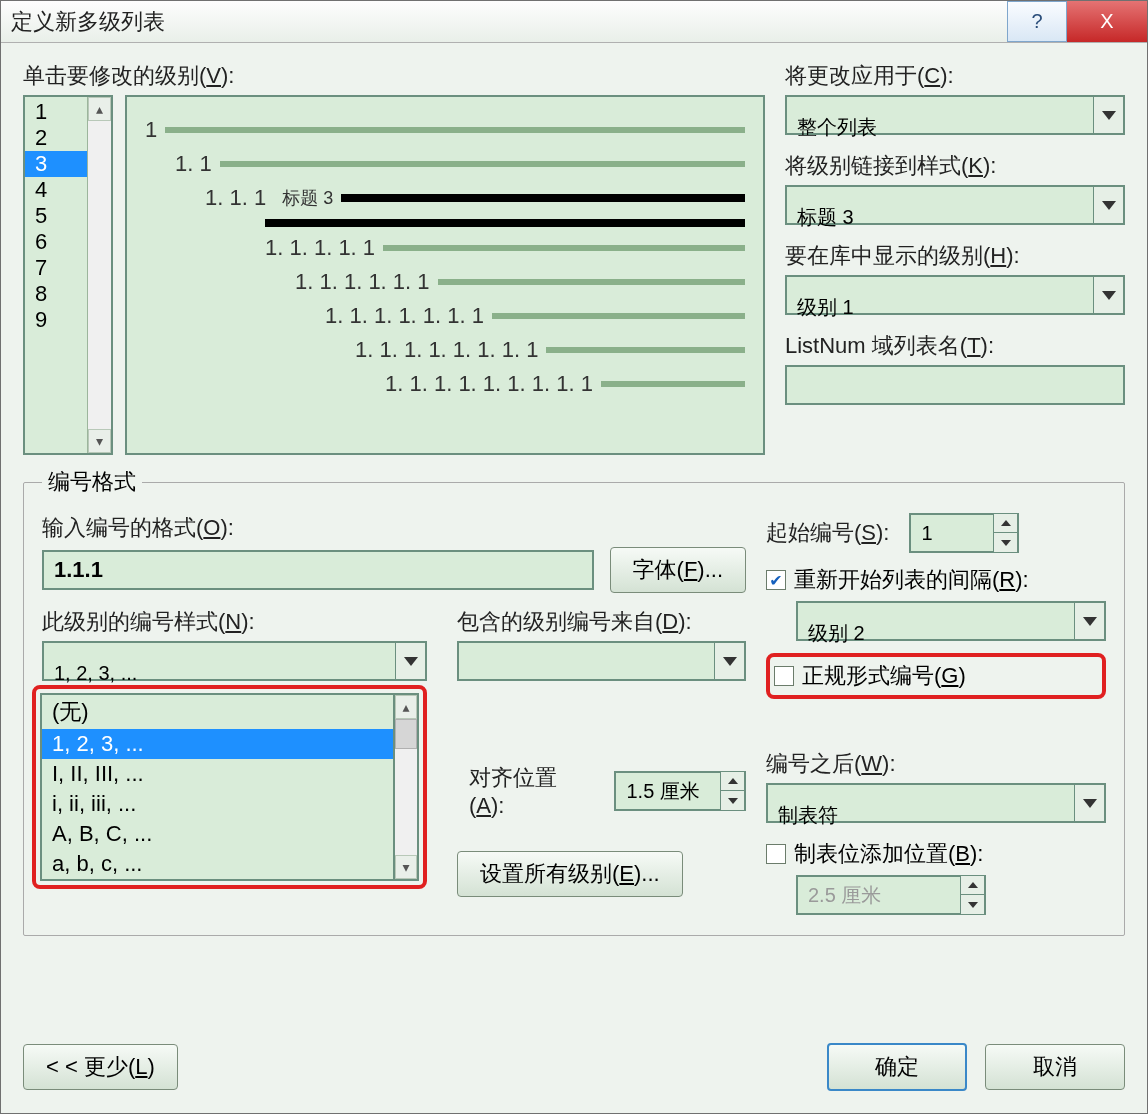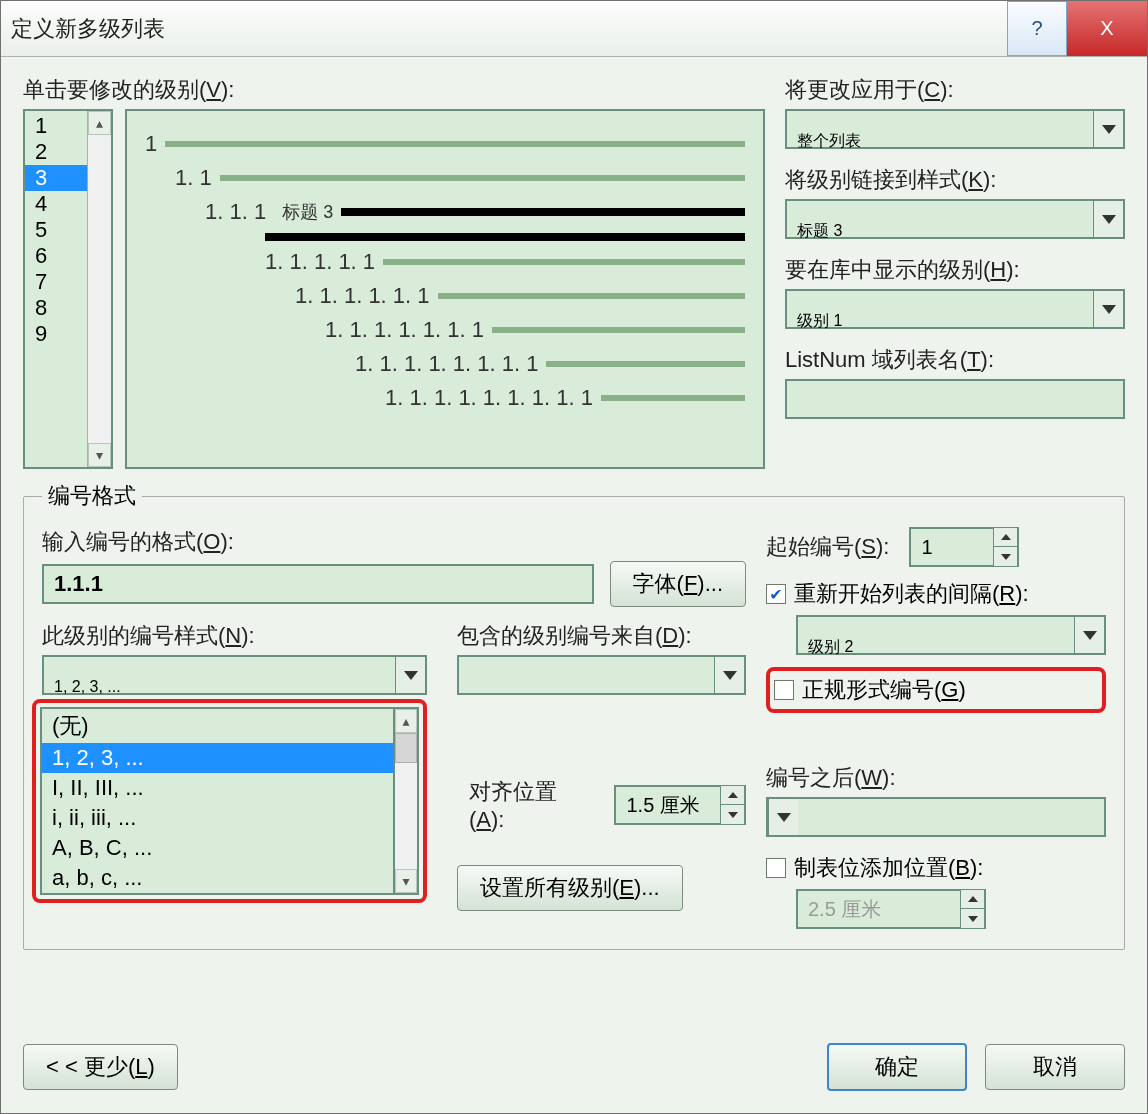--- a/index.html
+++ b/index.html
@@ -1,18 +1,18 @@
 <!DOCTYPE html>
 <html><head>
 <meta charset="utf-8">
 <style>
   * { box-sizing: border-box; font-family: "Microsoft YaHei", Arial, sans-serif; }
   body { margin:0; background:#e8eee8; }
   .window { width:1148px; height:1114px; background:#eef3ee; border:1px solid #707070; display:flex; flex-direction:column; }
-  .titlebar { height:56px; background:linear-gradient(#fdfdfd,#e9efe9); display:flex; align-items:center; padding:0 10px; border-bottom:1px solid #b0b0b0; position:relative; }
+  .titlebar { height:42px; background:linear-gradient(#fdfdfd,#e9efe9); display:flex; align-items:center; padding:0 10px; border-bottom:1px solid #b0b0b0; position:relative; }
   .titlebar .title { font-size:22px; color:#222; }
   .titlebar .right { position:absolute; right:0; top:0; display:flex; height:100%; }
   .tb-btn { width:60px; display:flex; align-items:center; justify-content:center; font-size:20px; }
   .tb-help { background:linear-gradient(#fafcff,#d9e7f5); color:#2a4d7a; border:1px solid #7fa6cc; }
   .tb-close { background:linear-gradient(#e57373,#c62828); color:#fff; width:80px; }
   .content { flex:1; padding:18px 22px 12px 22px; display:flex; flex-direction:column; }
   .row { display:flex; }
   .label { font-size:22px; color:#222; margin-bottom:4px; }
   .underline { text-decoration:underline; }
   .left-col { flex:1; }
@@ -27,21 +27,21 @@
   .sc-btn { height:24px; display:flex; align-items:center; justify-content:center; font-size:14px; color:#555; background:#e9efe9; border:1px solid #b8c8b8; }
 
   .preview { flex:1; height:360px; border:2px solid #6b8f7f; background:#d9ecd9; padding:20px 18px; font-size:22px; color:#333; }
   .pv-row { display:flex; align-items:center; margin-bottom:8px; }
   .pv-num { white-space:pre; margin-right:8px; }
   .pv-bar { flex:1; height:6px; background:#8ab08a; }
   .pv-bar.dark { background:#000; height:8px; }
   .pv-label { font-size:18px; margin:0 8px; }
 
   .combo { display:flex; border:2px solid #6b8f7f; background:#d9ecd9; height:40px; align-items:center; position:relative; }
-  .combo span { padding:0 10px; font-size:16px; flex:1;margin-top:24px; }
+  .combo span { padding:0 10px; font-size:20px; flex:1;margin-top:24px; }
   .combo .arrow { width:30px; height:100%; display:flex; align-items:center; justify-content:center; border-left:1px solid #6b8f7f; background:#e6efe6; }
   .combo .arrow::after { content:""; border-left:7px solid transparent; border-right:7px solid transparent; border-top:9px solid #333; }
   .input-text { border:2px solid #6b8f7f; background:#d9ecd9; height:40px; font-size:22px; padding:0 10px; display:flex; align-items:center; }
 
   fieldset { border:1px solid #aaa; border-radius:2px; margin:12px 0 0 0; padding:16px 18px 20px 18px; }
   fieldset > legend { font-size:22px; padding:0 6px; }
 
   .btn { display:inline-flex; align-items:center; justify-content:center; border:1px solid #7a8c7a; background:linear-gradient(#f6faf6,#d4e2d4); border-radius:4px; font-size:22px; padding:7px 22px; }
   .btn.primary { border:2px solid #3a88c8; }
 
@@ -272,20 +272,21 @@
 
           <div class="red-box" style="margin-top:12px">
             <div class="chk">
               <div class="box"></div>
               <span><span>正规形式编号(</span><span class="underline">G</span><span>)</span></span>
             </div>
           </div>
 
           <div class="label" style="margin-top:50px"><span>编号之后(</span><span class="underline">W</span><span>):</span></div>
           <div class="combo">
+              <span>制表符</span>
               <div class="arrow"></div>
             </div>
 
           <div class="chk" style="margin-top:16px">
             <div class="box"></div>
             <span><span>制表位添加位置(</span><span class="underline">B</span><span>):</span></span>
           </div>
           <div class="spinner disabled" style="margin-top:6px;margin-left:30px;width:190px">
               <span>2.5 厘米</span>
               <div class="spins">

